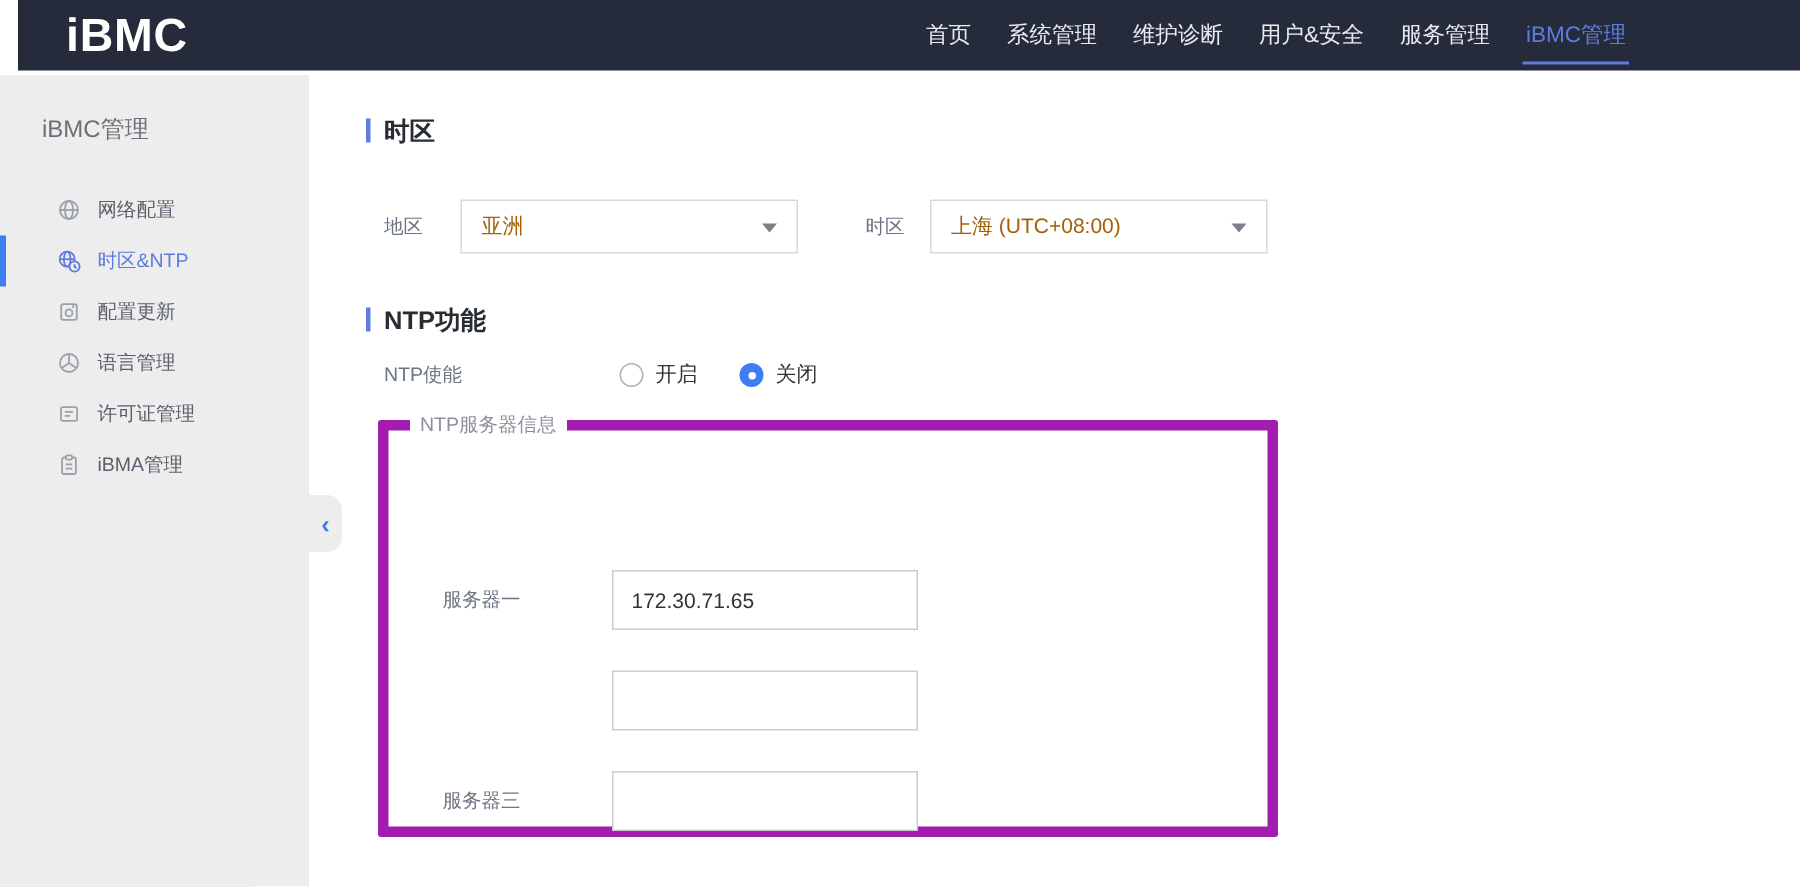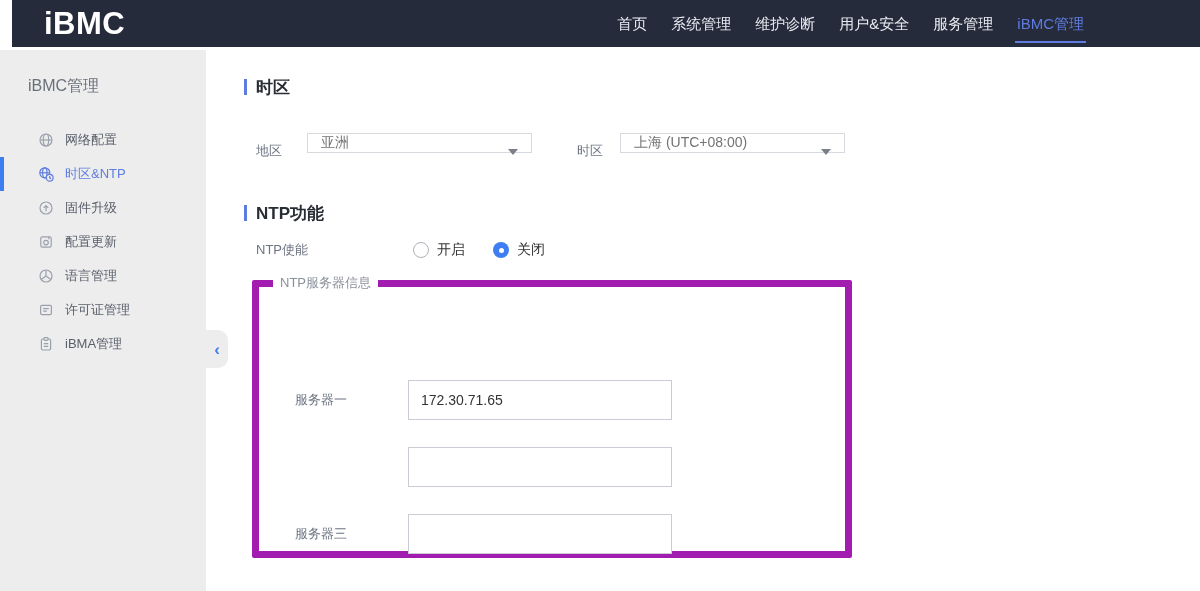--- a/index.html
+++ b/index.html
@@ -40,23 +40,23 @@
                color:#3f7df2; font-size:17px; font-weight:bold; cursor:pointer;
                display:flex; align-items:center; justify-content:center; line-height:1; }
 
   
   .section-title { position:absolute; display:flex; align-items:center; gap:9px;
                font-size:17px; font-weight:bold; color:#282c33; height:18px; }
   .title-bar { width:3px; height:16px; background:#5e7ce0; flex:none; }
 
   .field-label { position:absolute; font-size:13px; color:#6d7482; white-space:nowrap; }
 
-  .select-box { position:absolute; height:20px; background:#fff; border:1px solid #d6d9de;
+  .select-box { position:absolute; height:36px; background:#fff; border:1px solid #d6d9de;
                display:flex; align-items:center; padding:0 30px 0 13px; font-size:14px;
-               color:#737373; cursor:pointer; }
+               color:#a16207; cursor:pointer; }
   .caret { position:absolute; right:13px; top:15px; width:0; height:0;
                border-left:5px solid transparent; border-right:5px solid transparent;
                border-top:6px solid #7a7f89; }
 
   .option { display:inline-flex; align-items:center; gap:8px; font-size:14px;
                color:#333; cursor:pointer; white-space:nowrap;font-family:Liberation Mono, monospace; }
   .option.disabled { color:#a6a9b0; cursor:default; }
   .option.selected-strong { font-weight:600; color:#2b2f38; }
   .radio { width:16px; height:16px; border-radius:50%; flex:none; position:relative; }
   .radio--off { background:#fff; border:1px solid #aeb1b9; }
@@ -69,21 +69,21 @@
                display:flex; align-items:center; gap:28px; }
 
   fieldset.server-group { position:absolute; left:252px; top:274px; width:600px;
                height:284px; border:7px solid #a21caf; border-radius:2px; background:#fff; }
   fieldset.server-group legend { margin-left:14px; padding:0 7px; font-size:13px;
                color:#8b909b; }
   .mode-row { position:absolute; left:18px; top:30px; display:flex;
                align-items:center; gap:22px; }
   .server-label { position:absolute; left:36px; width:110px; height:40px;
                line-height:40px; font-size:13px; color:#6d7482; }
-  .server-input { position:absolute; left:149px; width:264px; height:40px;
+  .server-input { position:absolute; left:149px; width:204px; height:40px;
                border:1px solid #c9ccd2; background:#fff; padding:0 12px;
                font-size:14px; color:#333; outline:none;
                font-family:"Liberation Sans","DejaVu Sans",sans-serif; }
 </style>
 </head>
 <body>
 
 <header class="navbar">
   <div class="logo">iBMC</div>
   <nav class="nav">
@@ -113,27 +113,20 @@
       <svg width="16" height="16" viewBox="0 0 16 16" fill="none" stroke="currentColor" stroke-width="1.2">
         <circle cx="6.8" cy="6.8" r="5"></circle>
           <ellipse cx="6.8" cy="6.8" rx="2.2" ry="5"></ellipse>
           <path d="M2 6.8h9.6"></path>
         <circle cx="11.7" cy="11.7" r="3.4" fill="#ededed"></circle>
           <path d="M11.7 10.1v1.8l1.4.7"></path>
       </svg>
       <span>时区&amp;NTP</span>
     </div>
 
-    <div class="side-item">
-      <svg width="16" height="16" viewBox="0 0 16 16" fill="none" stroke="currentColor" stroke-width="1.2">
-        <circle cx="8" cy="8" r="6"></circle>
-          <path d="M8 11.2V5.8M5.7 7.9L8 5.5l2.3 2.4"></path>
-      </svg>
-      <span>固件升级</span>
-    </div>
 
     <div class="side-item">
       <svg width="16" height="16" viewBox="0 0 16 16" fill="none" stroke="currentColor" stroke-width="1.2">
         <rect x="2.8" y="2.8" width="10.4" height="10.4" rx="1.6"></rect>
           <circle cx="8" cy="8.6" r="2.3"></circle>
           <path d="M10.8 2.8v2.4"></path>
       </svg>
       <span>配置更新</span>
     </div>
 

